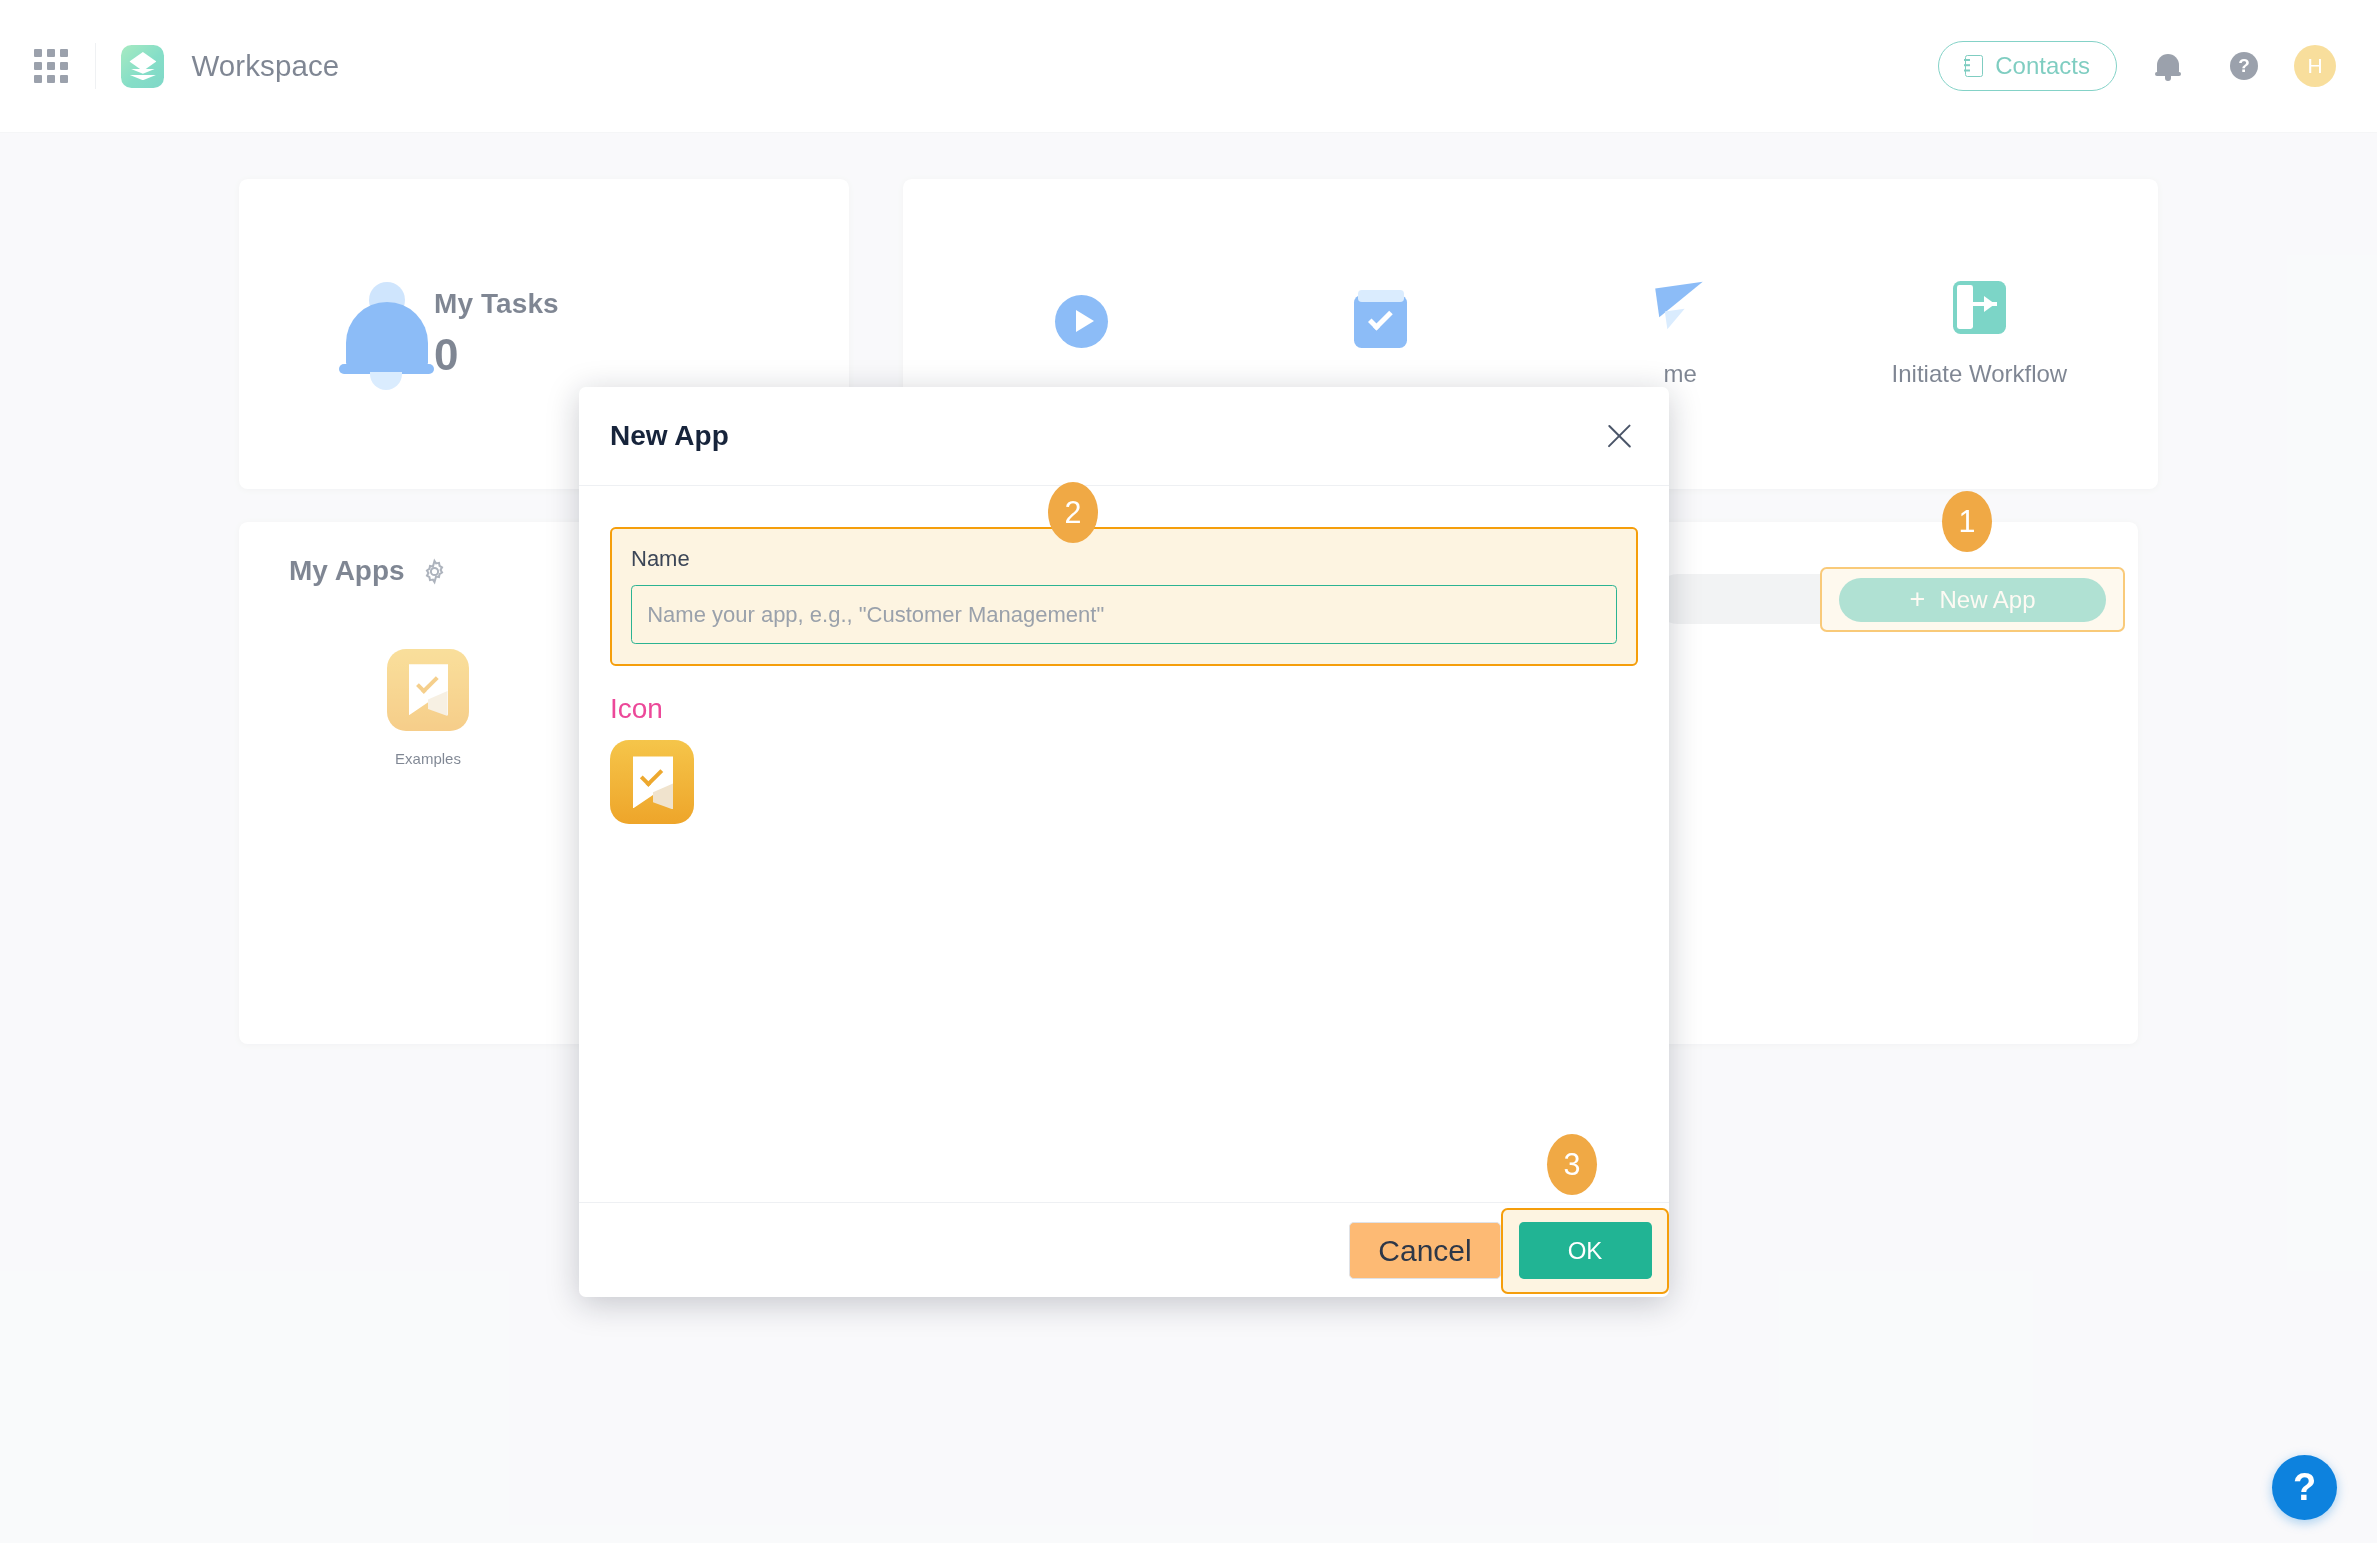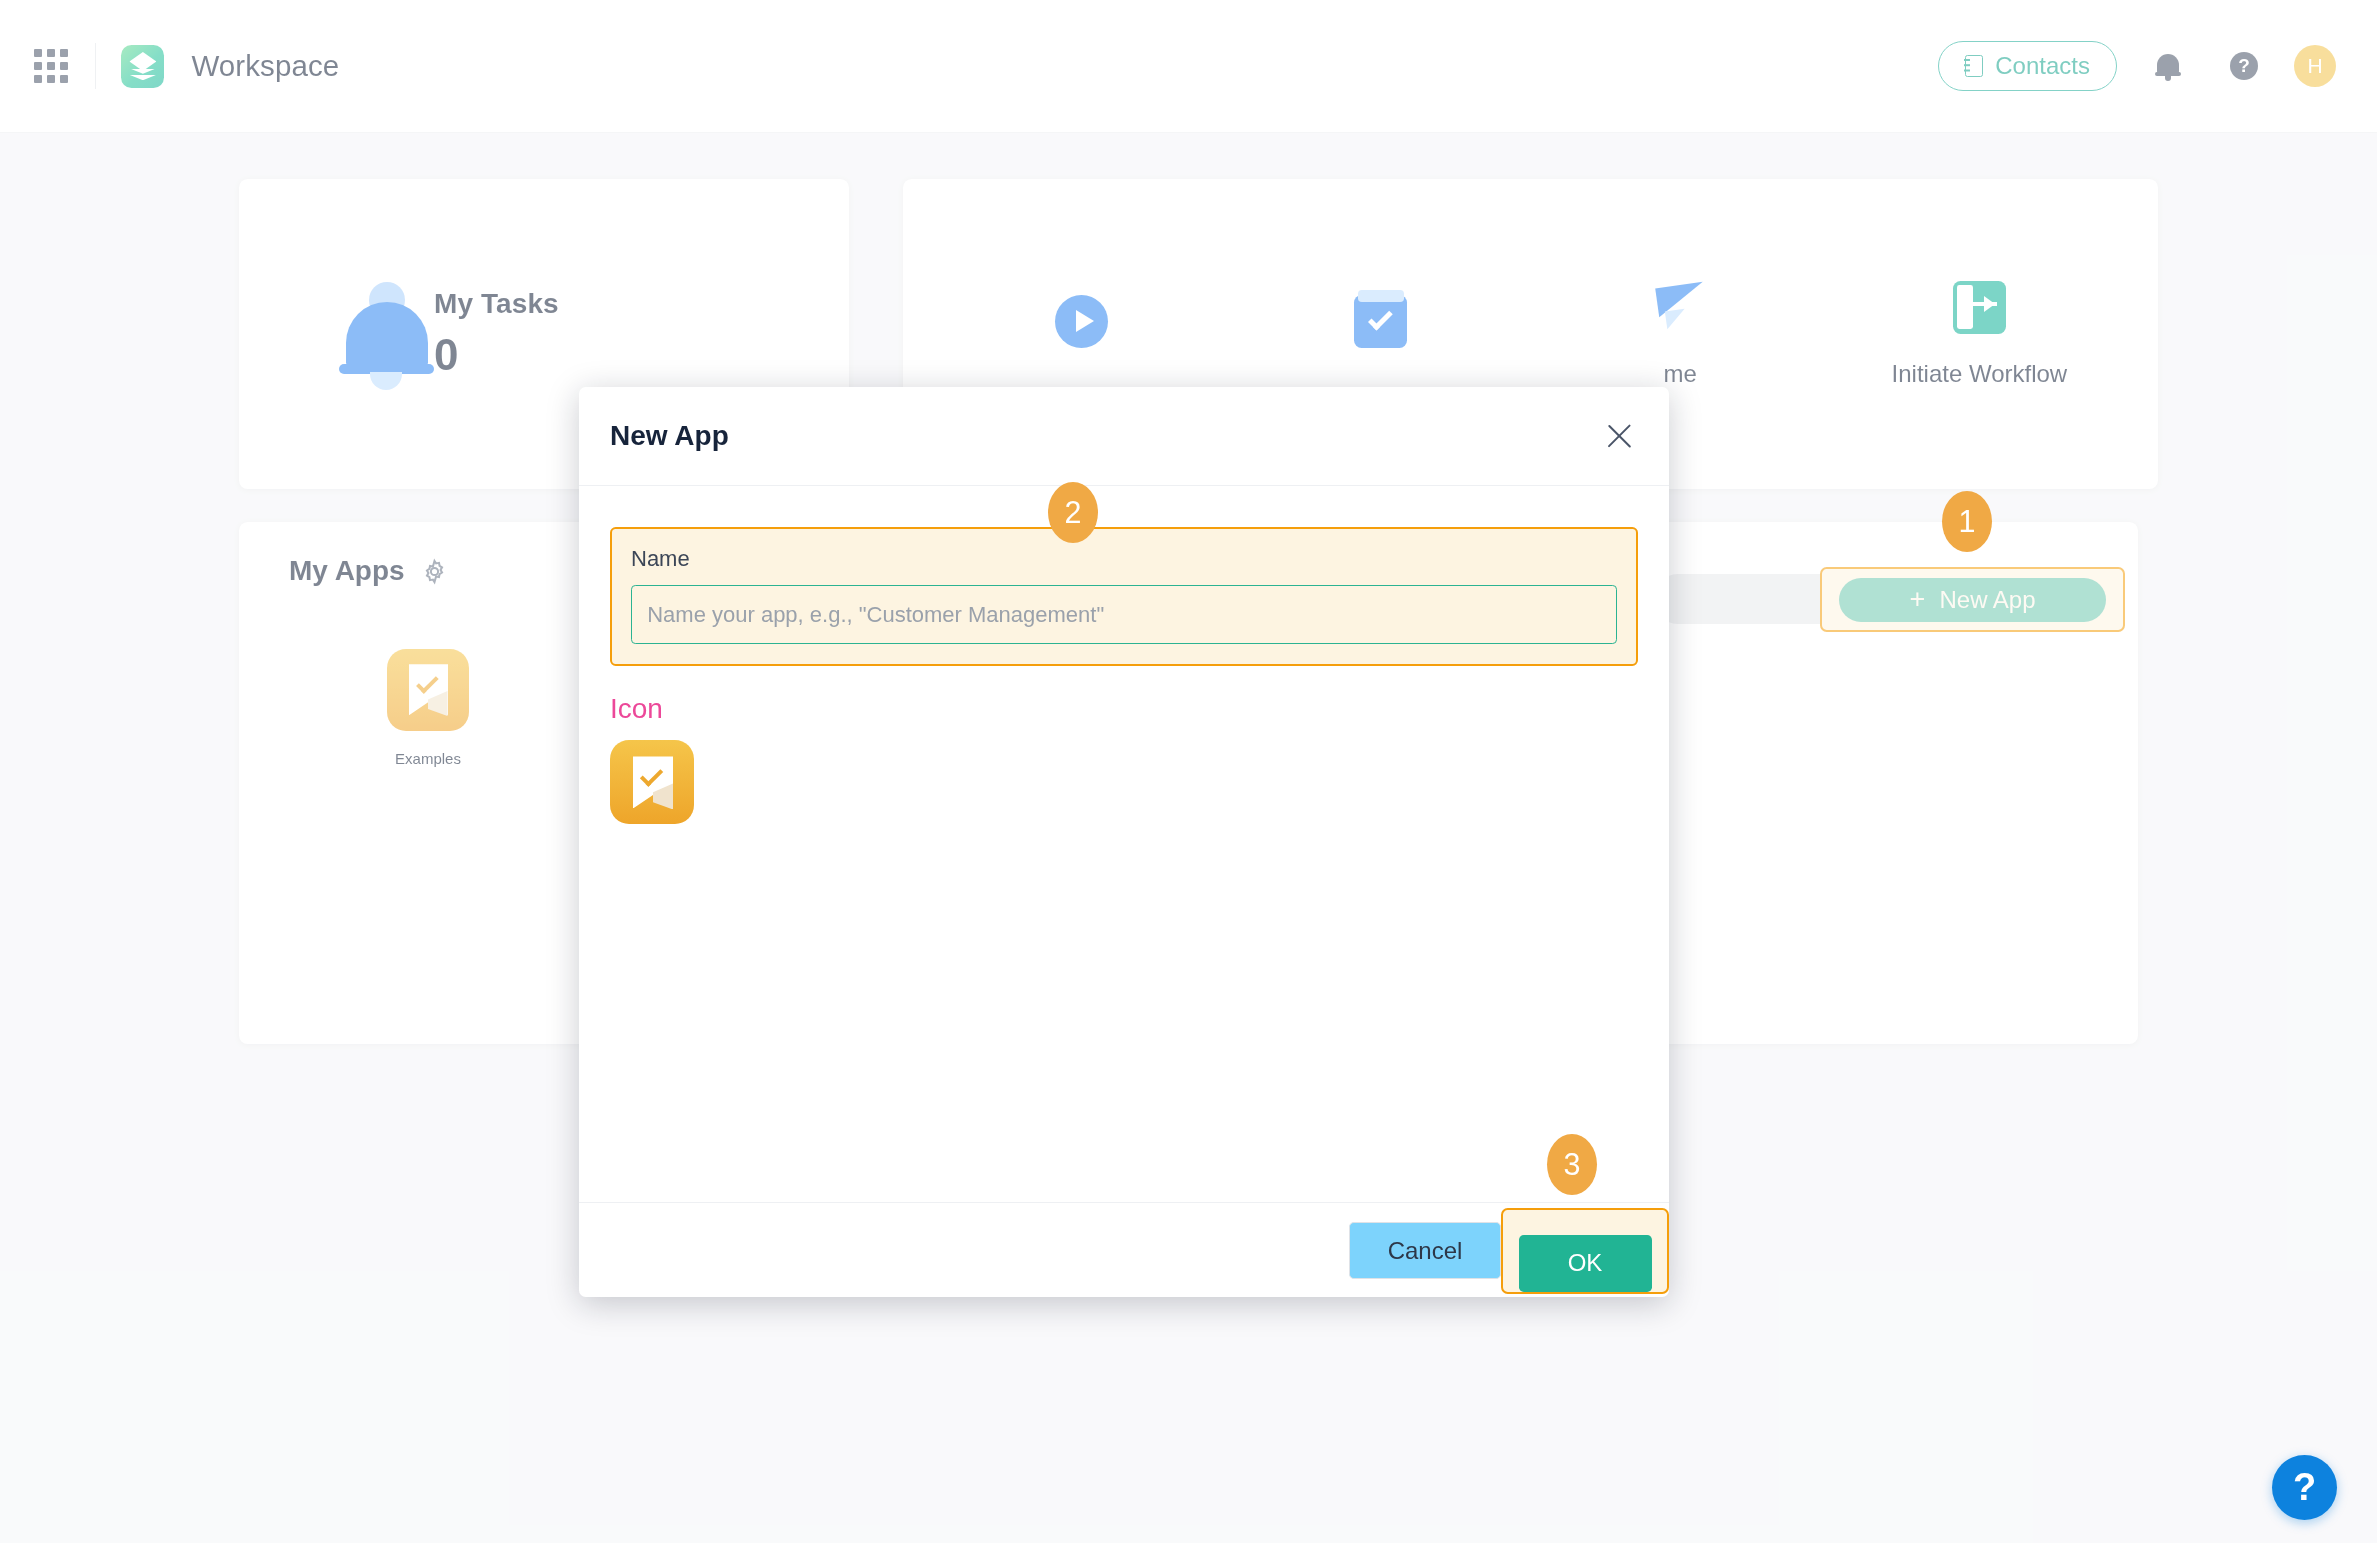--- a/index.html
+++ b/index.html
@@ -195,28 +195,28 @@
   .icon-pick .chk {
     position:absolute; left: 31px; top: 29px; width: 21.4px; height: 12px;
     border-left: 4.8px solid #eda82e; border-bottom: 4.8px solid #eda82e; transform: rotate(-45deg);
   }
 
   .dlg-foot {
     height: 95px; border-top: 1.4px solid #eef0f3;
     display:flex; align-items:center; justify-content:flex-end; padding-right: 0; position: relative;
   }
   .cancel-btn {
-    width: 152px; height: 57px; border: 1.4px solid #dfe2e7; border-radius: 4.8px; background:#7dd3fc;
-    font-size: 24px; color:#2d3748; cursor:pointer; font-family:"Liberation Sans", sans-serif;
+    width: 152px; height: 57px; border: 1.4px solid #dfe2e7; border-radius: 4.8px; background:#fdba74;
+    font-size: 30px; color:#2d3748; cursor:pointer; font-family:"Liberation Sans", sans-serif;
     position:absolute; right: 168px; top: 19px;
   }
   #ok-wrap {
     position:absolute; right: 0px; top: 4.8px; width: 168px; height: 86px;
     border: 2.9px solid #f59e0b; border-radius: 6.7px; background:#fdf4e1;
-    display:flex; align-items:flex-end; justify-content:center;
+    display:flex; align-items:center; justify-content:center;
   }
   .ok-btn {
     width: 133px; height: 57px; border: none; border-radius: 4.8px; background:#21b494;
     color:#ffffff; font-size: 24px; cursor:pointer; font-family:"Liberation Sans", sans-serif;
   }
 
   
   .marker {
     position:absolute; width: 50px; height: 61px; border-radius: 50%;
     background: #f0a945; color:#ffffff; font-size: 30.5px;

